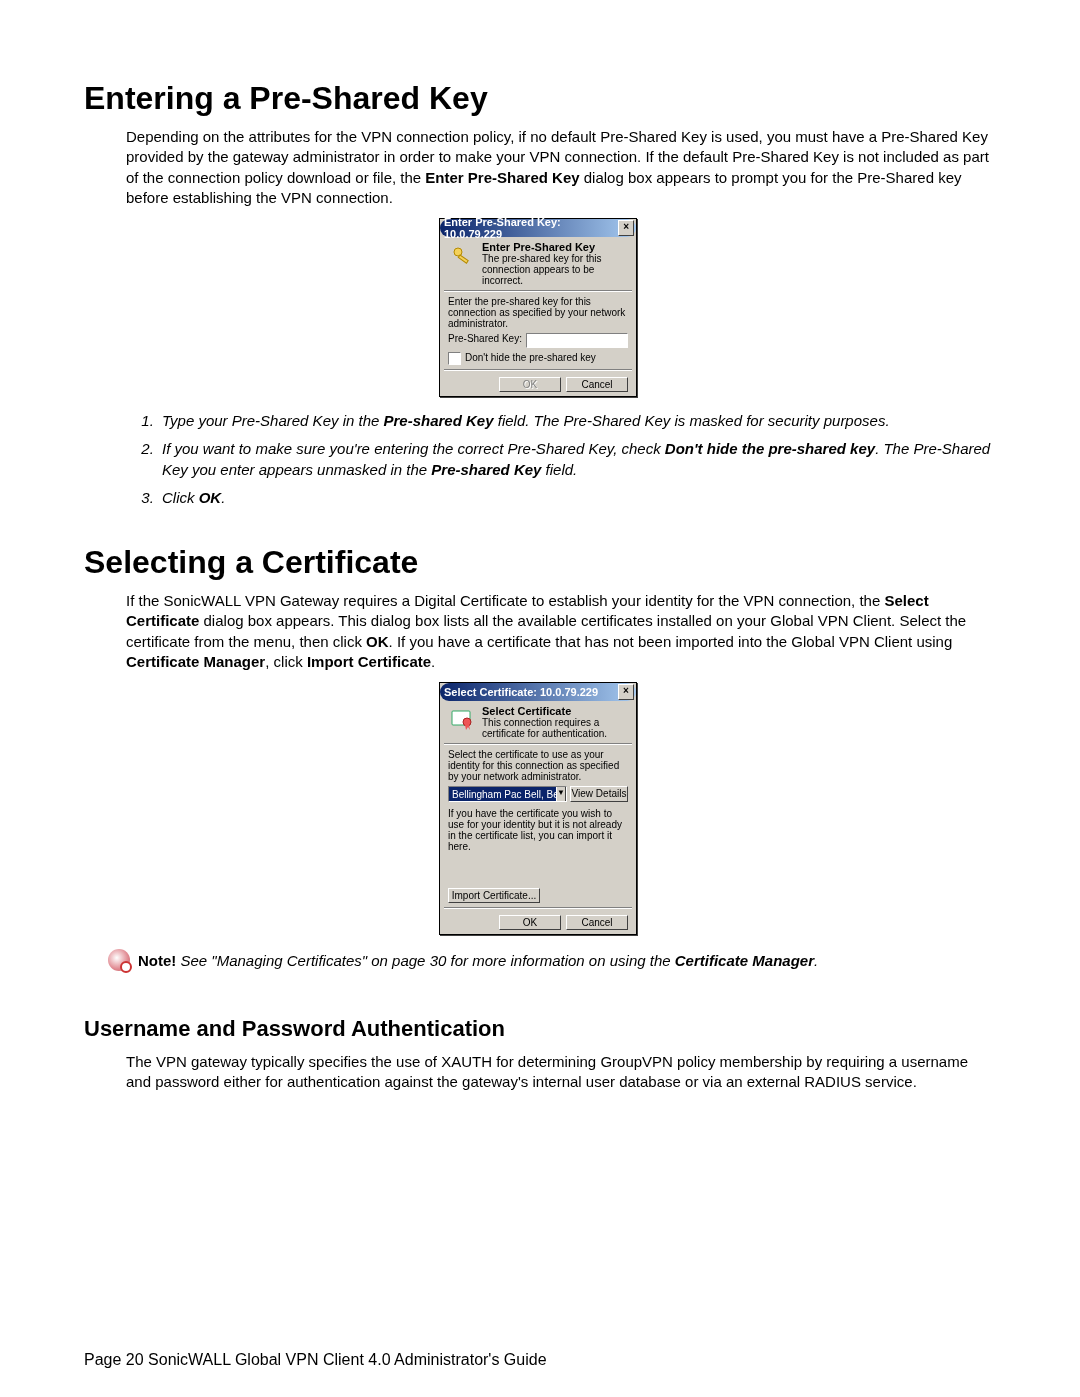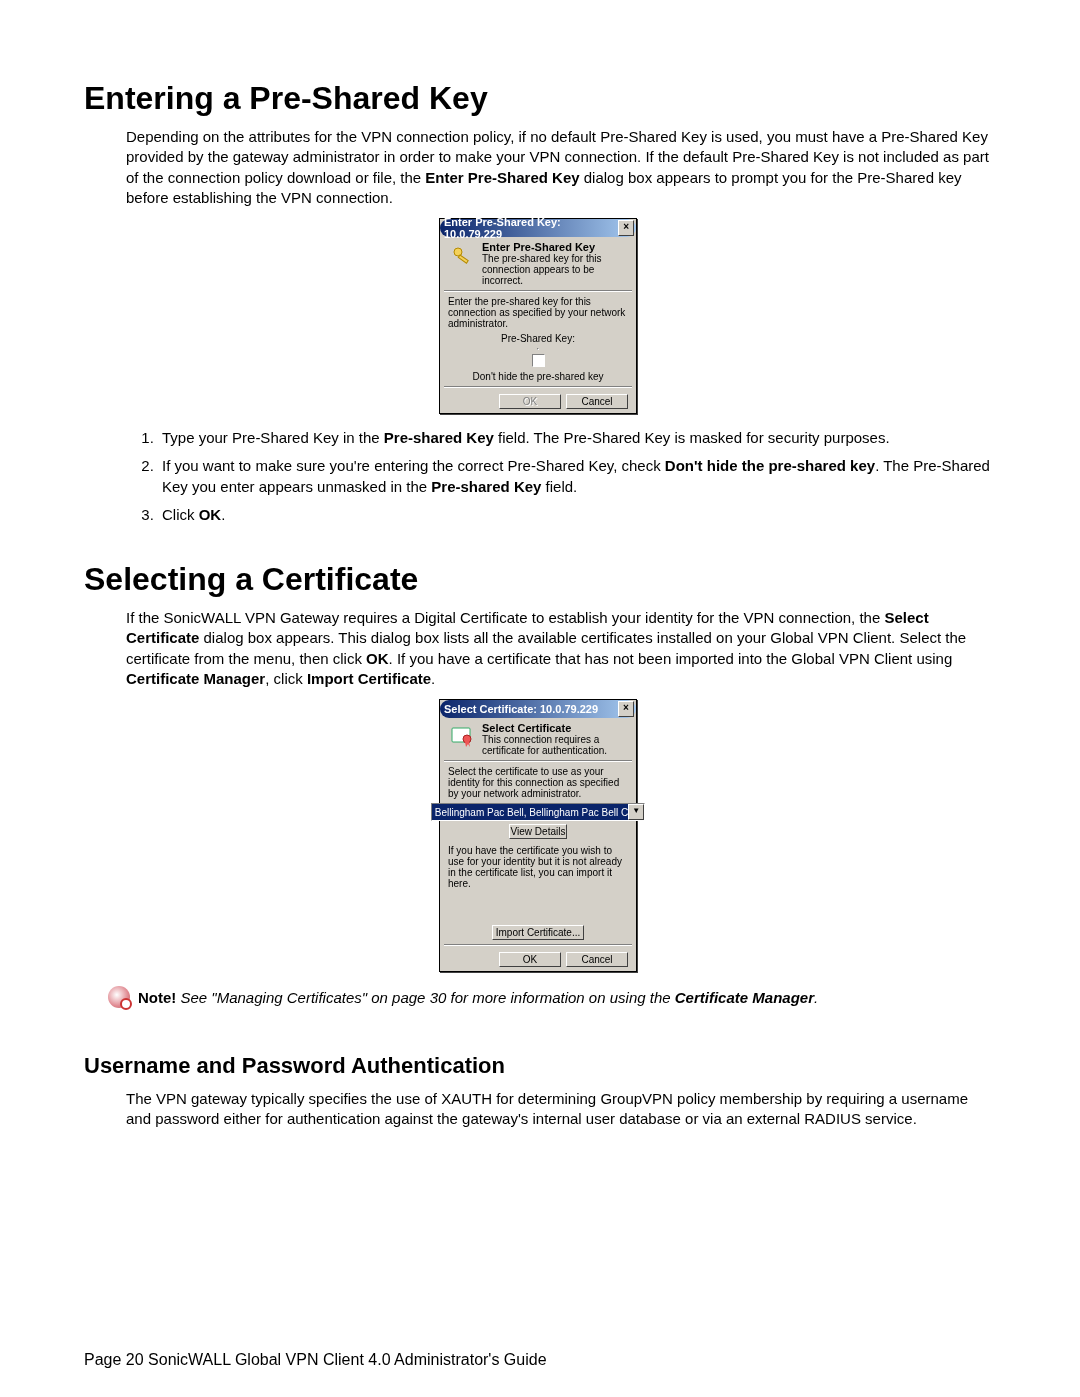--- a/index.html
+++ b/index.html
@@ -33,20 +33,21 @@
     font-size: 15px;
     line-height: 1.35;
     color: #000;
   }
   .body-indent p { margin: 0 0 10px 0; }
   ol.steps {
     margin: 10px 0 0 42px;
     padding-left: 32px;
     font-size: 15px;
     line-height: 1.35;
+    font-style: italic;
   }
   ol.steps li { margin-bottom: 8px; padding-left: 4px; }
   ol.steps li::marker { font-weight: normal; }
   b { font-weight: bold; }
 
   
   .dlg-wrap { display:flex; justify-content:center; margin: 8px 0 14px 0; }
   .dlg {
     background:#d4d0c8;
     border:1px solid #000;
@@ -110,21 +111,21 @@
     background:#d4d0c8;
     border:1px solid #fff;
     border-right-color:#404040; border-bottom-color:#404040;
     color:#000; font-size:8px; text-align:center; line-height:12px;
   }
   .w2k-chk {
     width:11px; height:11px; border:1px solid #808080;
     border-right-color:#fff; border-bottom-color:#fff;
     background:#fff; display:inline-block; vertical-align:middle;
   }
-  .dlg-row { display:flex; align-items:center; gap:4px; margin:4px 0;flex-direction:column; }
+  .dlg-row { display:flex; gap:4px; margin:4px 0; }
   .btnrow { display:flex; justify-content:flex-end; gap:5px; margin-top:6px; }
   .btnrow .w2k-btn { width:60px; }
 
   
   .note-row { display:flex; align-items:center; gap:8px; margin:10px 0 0 24px; font-size:15px; }
   .note-row .ico {
     width:22px; height:22px; border-radius:50%;
     background:radial-gradient(circle at 40% 40%,#fff,#e08890 60%,#b55 100%);
     position:relative; flex:0 0 22px;
   }

